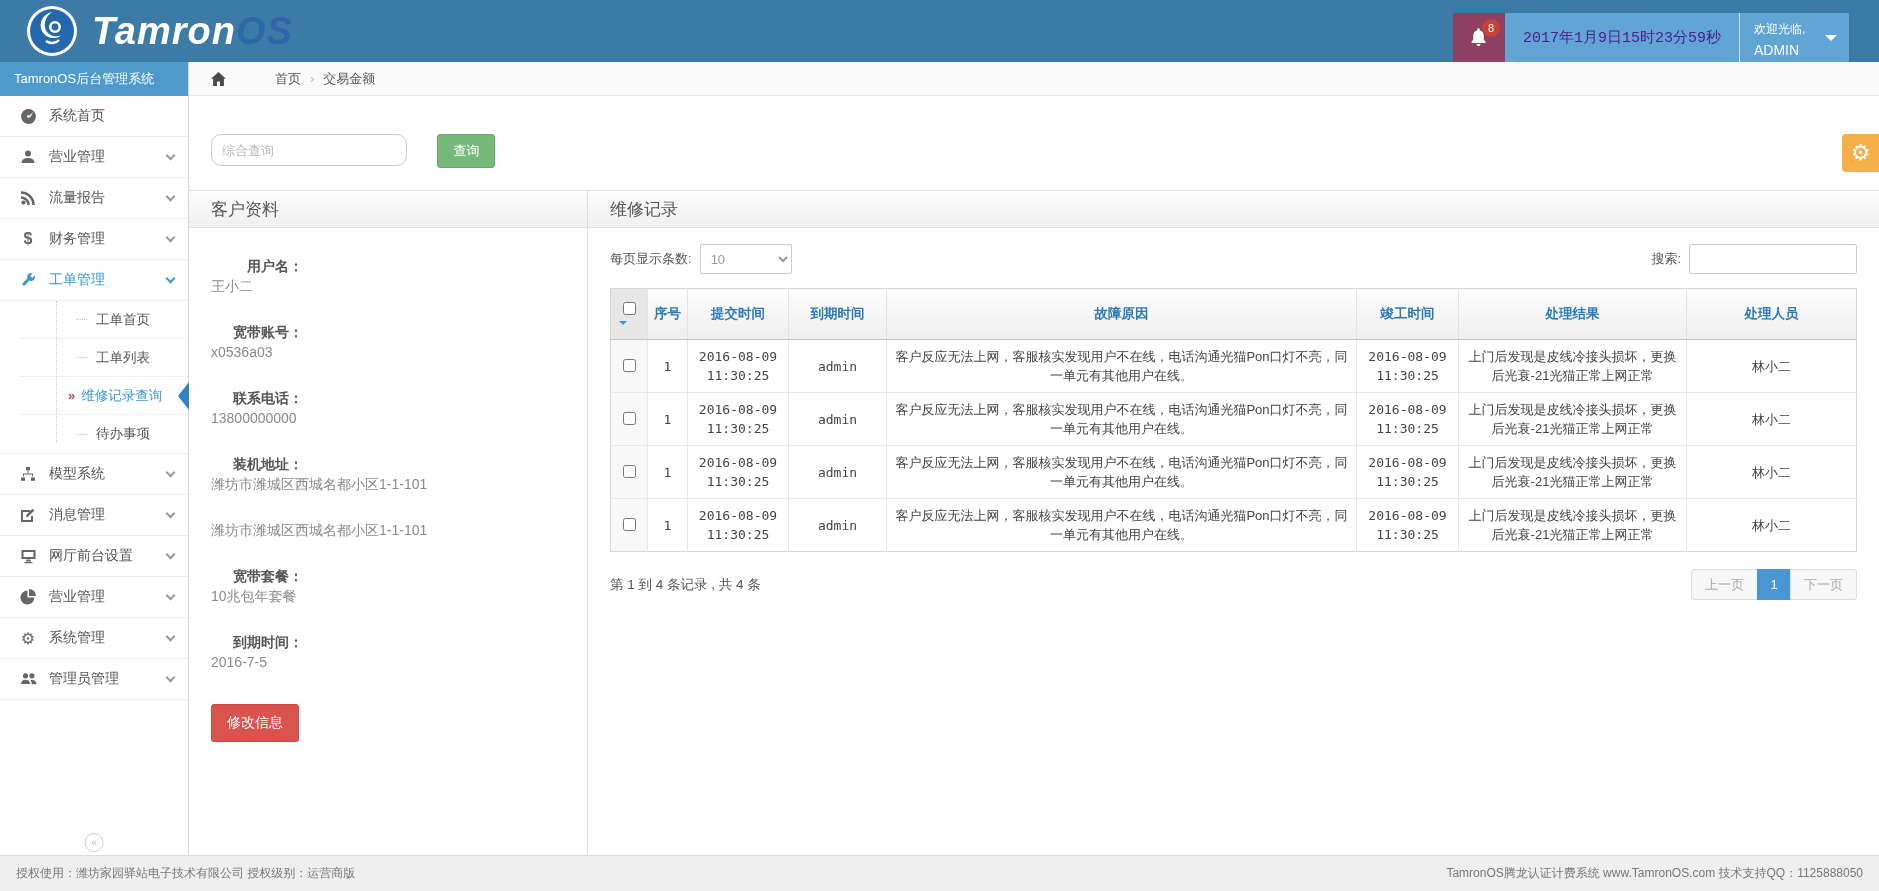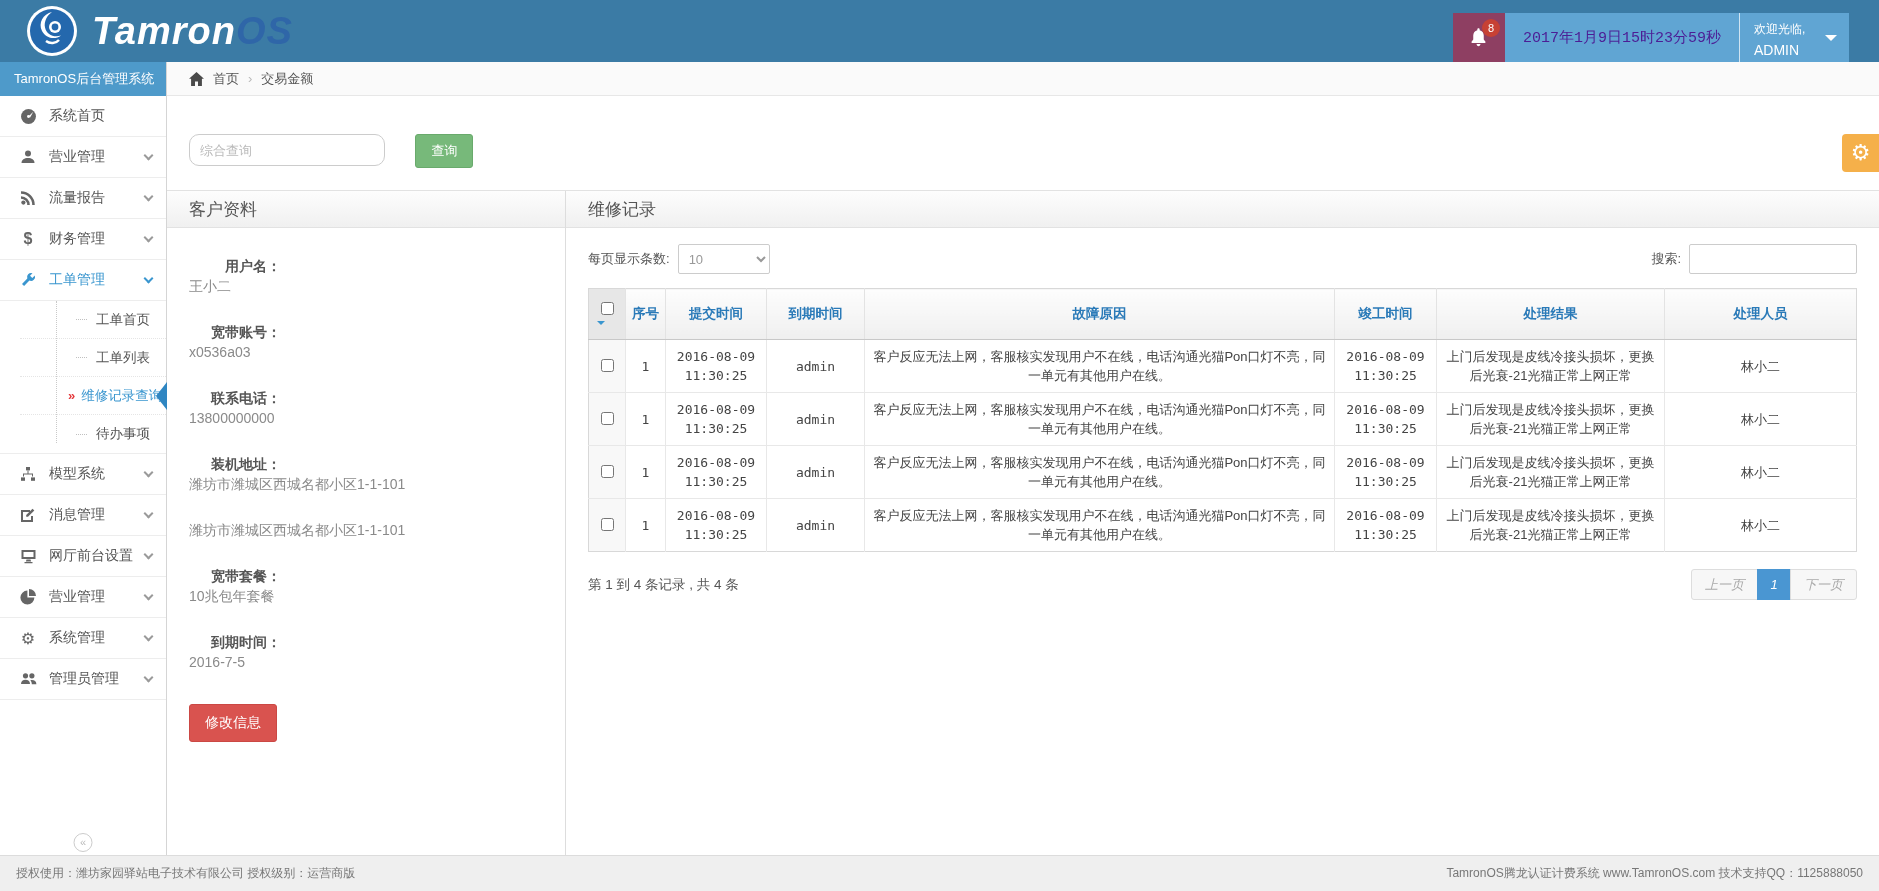--- a/index.html
+++ b/index.html
@@ -24,21 +24,21 @@
          color:#fff;font-size:11px;line-height:18px;text-align:center;}
   .time-block{background:var(--time-block-bg);color:#4c1d95;font-size:15px;display:flex;align-items:center;padding:8px 18px;font-family:Liberation Mono, monospace;}
   .welcome-block{background:var(--time-block-bg);border-left:1px solid rgba(255,255,255,.7);color:#fff;
                  padding:8px 36px 6px 14px;position:relative;cursor:pointer;min-width:110px;}
   .welcome-line1{font-size:12px;}
   .welcome-line2{font-size:14px;margin-top:4px;}
   .caret-down{position:absolute;right:12px;top:50%;margin-top:-3px;width:0;height:0;border:6px solid transparent;border-top-color:#fff;}
 
   
   .shell{display:flex;height:793px;}
-  .sidebar{width:167px;background:#fff;border-right:1px solid #d5d5d5;position:relative;flex:none;}
+  .sidebar{width:189px;background:#fff;border-right:1px solid #d5d5d5;position:relative;flex:none;}
   .brand-band{height:34px;background:var(--brand-band-bg);color:#fff;font-size:13px;display:flex;align-items:center;padding-left:14px;}
   .menu-item{height:41px;display:flex;align-items:center;padding:0 14px 0 18px;border-bottom:1px solid #ededed;
              color:#555;font-size:14px;cursor:pointer;position:relative;background:#fff;}
   .mi-icon{width:20px;margin-right:11px;color:#666;display:flex;align-items:center;justify-content:center;flex:none;}
   .mi-glyph{font-size:16px;font-weight:bold;color:#666;width:20px;text-align:center;}
   .menu-item.active,.menu-item.active .mi-glyph{color:var(--accent-blue);}
   .menu-item.active .mi-icon{color:var(--accent-blue);}
   .chevron{margin-left:auto;width:7px;height:7px;border-right:2px solid #9a9a9a;border-bottom:2px solid #9a9a9a;
            transform:rotate(45deg);margin-top:-4px;flex:none;}
   .menu-item.active .chevron{border-color:var(--accent-blue);}
@@ -53,21 +53,21 @@
   .active-pointer{position:absolute;right:-1px;top:50%;margin-top:-14px;width:0;height:0;
                   border:14px solid transparent;border-right:11px solid #2f86c2;border-left:none;z-index:3;}
   .collapse-btn{position:absolute;bottom:3px;left:50%;transform:translateX(-50%);width:19px;height:19px;border:1px solid #ccc;
                 border-radius:50%;background:#fff;color:#bbb;font-size:11px;line-height:17px;text-align:center;cursor:pointer;}
 
   
   .main{flex:1;display:flex;flex-direction:column;background:#fff;position:relative;min-width:0;}
   .breadcrumb-bar{height:34px;background:#fafafa;border-bottom:1px solid #e7e7e7;display:flex;align-items:center;
                   padding-left:22px;font-size:13px;color:#555;flex:none;}
   .crumb-home-icon{display:flex;margin-right:9px;}
-  .crumb{cursor:pointer;}
+  .crumb{cursor:pointer;margin-left:40px;}
   .crumb-sep{color:#b9b9b9;margin:0 9px;font-size:13px;}
   .toolbar{height:94px;padding:38px 0 0 22px;flex:none;}
   .query-input{width:196px;height:32px;border:1px solid #ccc;border-radius:10px;padding:0 10px;font-size:13px;color:#555;outline:none;}
   .query-input::placeholder{color:#bbb;}
   .query-btn{margin-left:26px;height:34px;padding:0 15px;background:var(--search-button-bg);color:#fff;border:1px solid #69aa6c;
              border-radius:3px;font-size:13px;cursor:pointer;vertical-align:top;}
   .gear-btn{position:absolute;right:0;top:72px;width:37px;height:38px;background:var(--gear-button-bg);border-radius:4px 0 0 4px;
             color:#fff;display:flex;align-items:center;justify-content:center;font-size:22px;cursor:pointer;z-index:6;}
 
   .panels{flex:1;display:flex;border-top:1px solid #e2e2e2;min-height:0;}
@@ -97,21 +97,21 @@
                        text-align:center;cursor:pointer;padding:2px;}
   .data-table thead th:first-child{border-left:none;}
   .data-table th.cb-col{background:#e7e7e7;}
   .th-caret{width:0;height:0;border:4px solid transparent;border-top-color:var(--accent-blue);margin:3px auto 0 6px;}
   .data-table tbody td{height:53px;text-align:center;border-top:1px solid #e8e8e8;border-left:1px solid #e8e8e8;
                        color:#444;font-size:13px;padding:4px 6px;line-height:19px;}
   .data-table tbody td:first-child{border-left:none;}
   .data-table td.cb-cell{background:#f8f8f8;}
   .mono{font-family:"DejaVu Sans Mono","Liberation Mono",monospace;word-break:break-all;}
   .table-footer{display:flex;justify-content:space-between;align-items:center;margin-top:17px;font-size:13.5px;color:#555;}
-  .pagination{display:flex;font-style:italic;}
+  .pagination{display:flex;}
   .page-btn{height:31px;line-height:29px;padding:0 13px;border:1px solid #ddd;background:#f7f7f7;color:#aaa;font-size:13px;
             cursor:pointer;margin-left:-1px;}
   .page-btn.first{border-radius:3px 0 0 3px;}
   .page-btn.last{border-radius:0 3px 3px 0;}
   .page-btn.active{background:var(--pagination-active-bg);border-color:var(--pagination-active-bg);color:#fff;min-width:34px;
                    text-align:center;padding:0;}
 
   
   .footer{height:36px;background:#efefef;border-top:1px solid #dcdcdc;display:flex;align-items:center;
           justify-content:space-between;padding:0 16px;font-size:12px;color:#777;}

